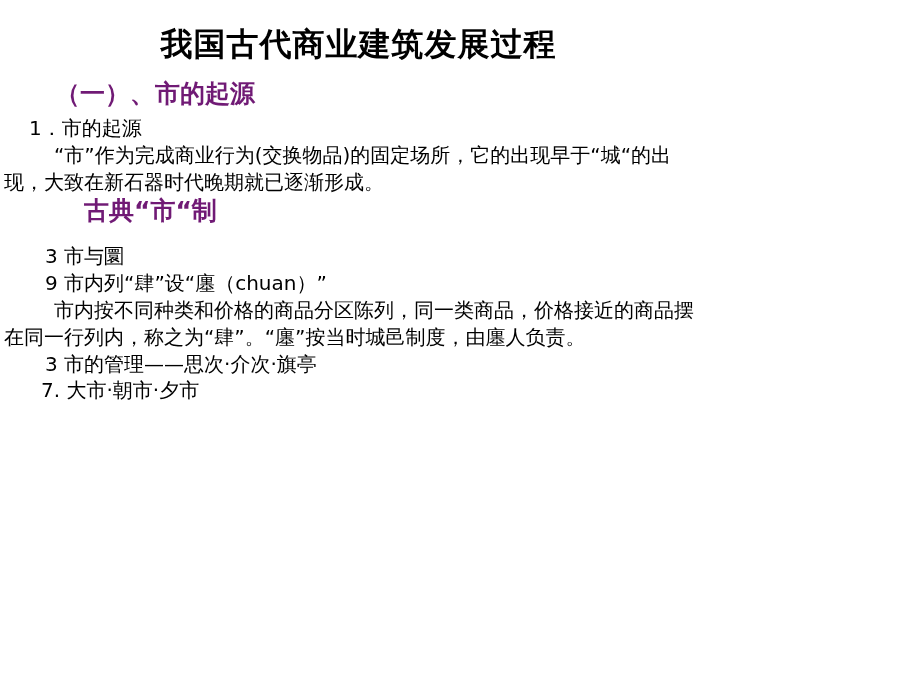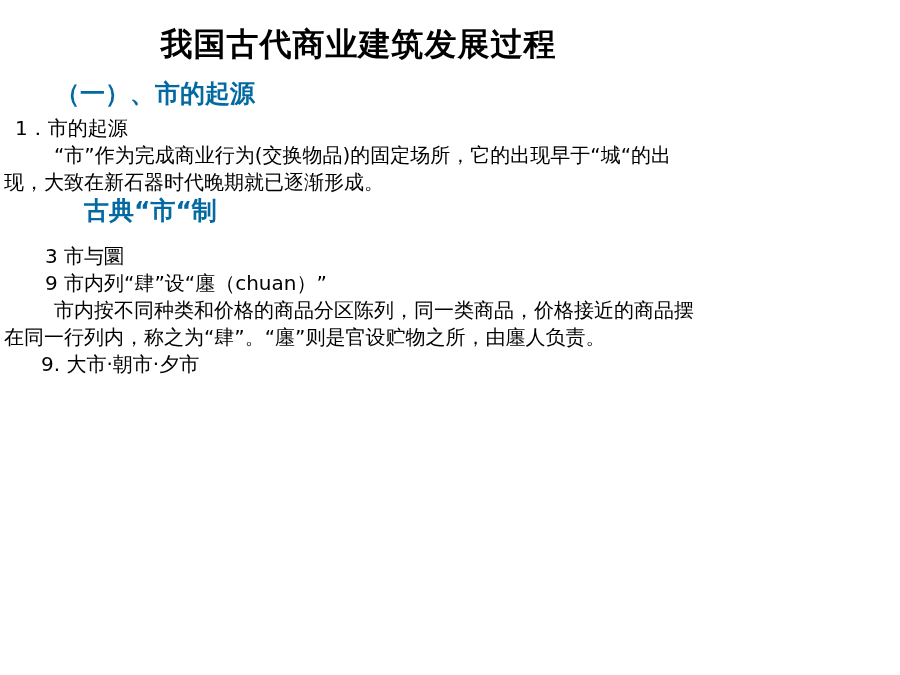--- a/index.html
+++ b/index.html
@@ -19,37 +19,37 @@
   }
   .slide-title {
     padding-top: 25px;
     text-align: center;
     font-size: 32px;
     font-weight: 700;
     letter-spacing: 1px;
     line-height: 38px;
   }
   .heading-red {
-    color: #0369a1;
+    color: #701a75;
     font-weight: 700;
     font-size: 25px;
     line-height: 29px;
   }
   .heading-one {
     margin: 16px 0 7px 55px;
   }
   .heading-two {
     margin: 1px 0 18px 84px;
   }
   .body-text {
     font-size: 20px;
     line-height: 26.8px;
   }
   .sub-label {
-    margin-left: 15px;
+    margin-left: 29px;
   }
   .item-label {
     margin-left: 45px;
   }
   .item-label-4 {
     margin-left: 41px;
   }
   .para {
     margin: 0 20px 0 4px;
     text-indent: 2.5em;
@@ -69,19 +69,20 @@
 
     <div class="sub-label">1．市的起源</div>
 
     <p class="para">“市”作为完成商业行为(交换物品)的固定场所，它的出现早于“城“的出现，大致在新石器时代晚期就已逐渐形成。</p>
 
     <div class="heading-red heading-two">古典“市“制</div>
 
     <div class="item-label">3  市与圜</div>
 
     <div class="item-label">9  市内列“肆”设“廛（chuan）”</div>
-    <p class="para">市内按不同种类和价格的商品分区陈列，同一类商品，价格接近的商品摆在同一行列内，称之为“肆”。“廛”则是官设贮物之所，由廛人负责。</p>
+    <p class="para">市内按不同种类和价格的商品分区陈列，同一类商品，价格接近的商品摆在同一行列内，称之为“肆”。“廛”按当时城邑制度，由廛人负责。</p>
 
+    <div class="item-label">3  市的管理——思次·介次·旗亭</div>
 
-    <div class="item-label item-label-4">9. 大市·朝市·夕市</div>
+    <div class="item-label item-label-4">7. 大市·朝市·夕市</div>
 
   </div>
 </div>
 
 </body></html>

